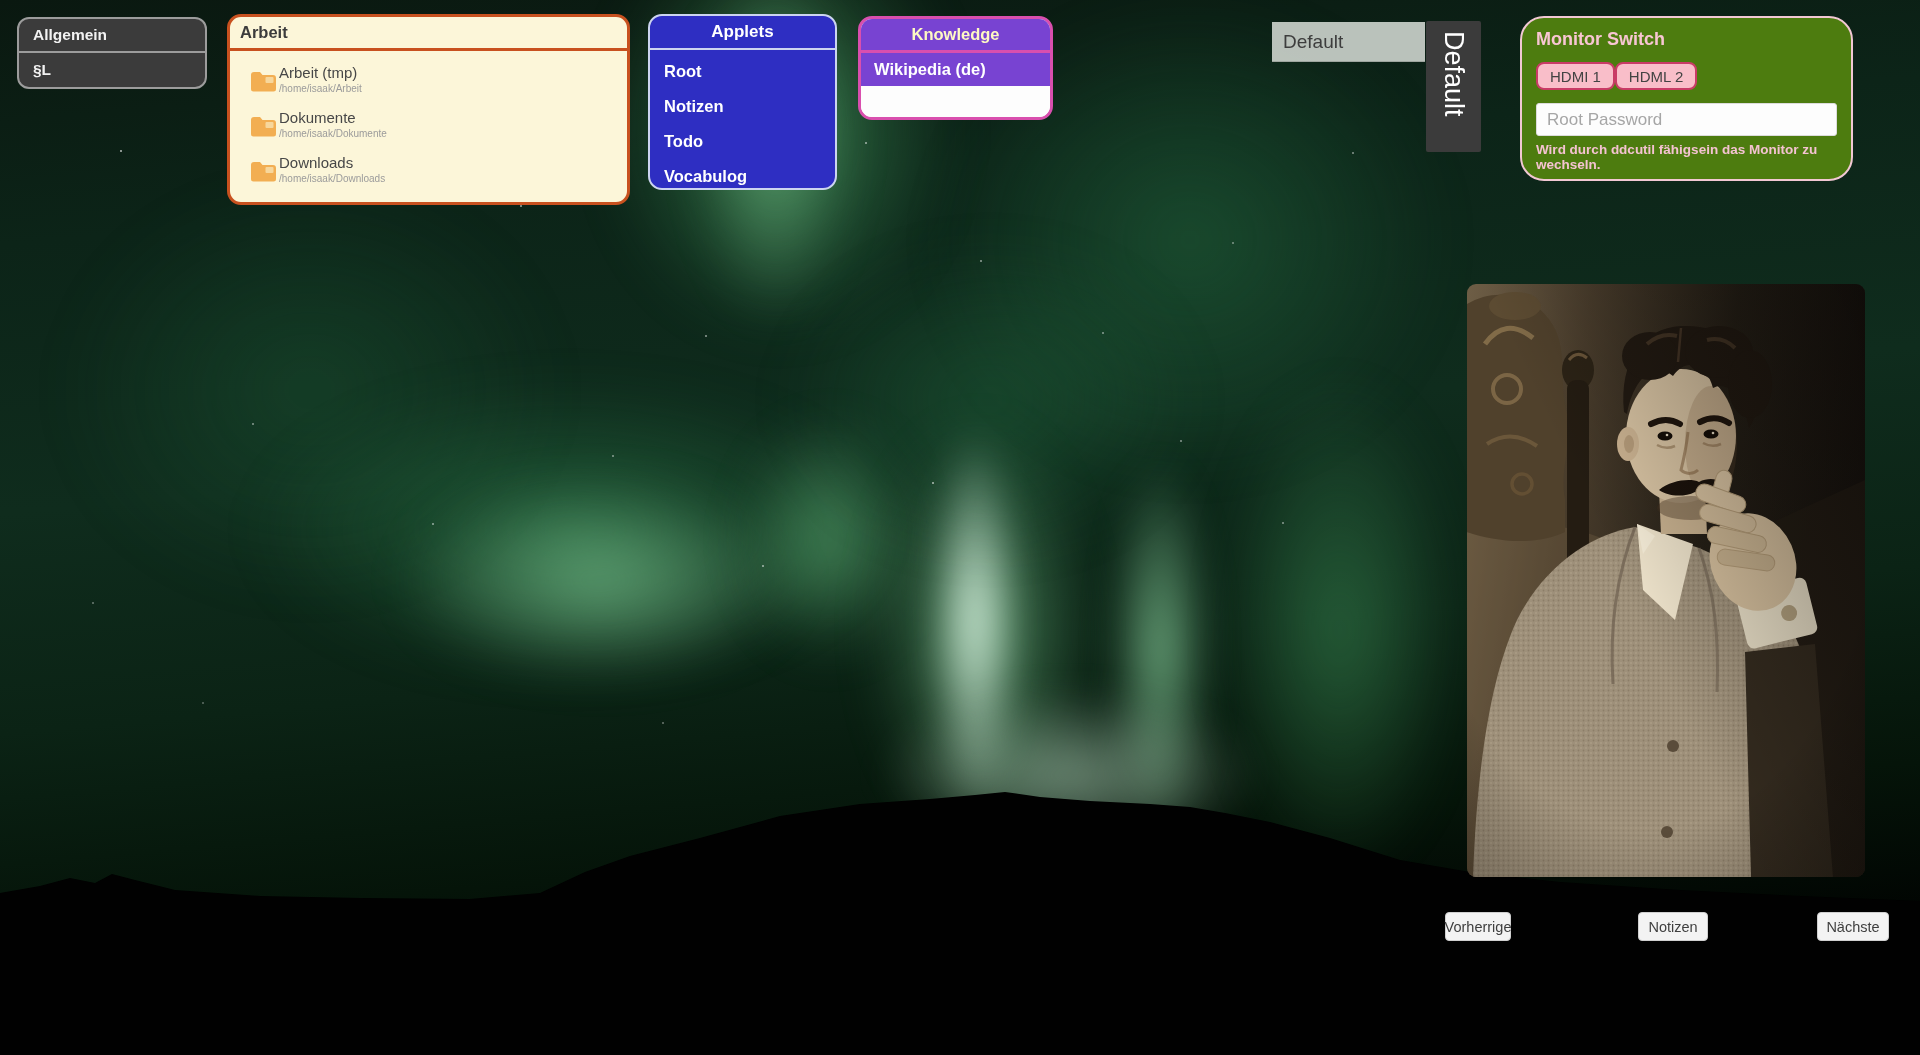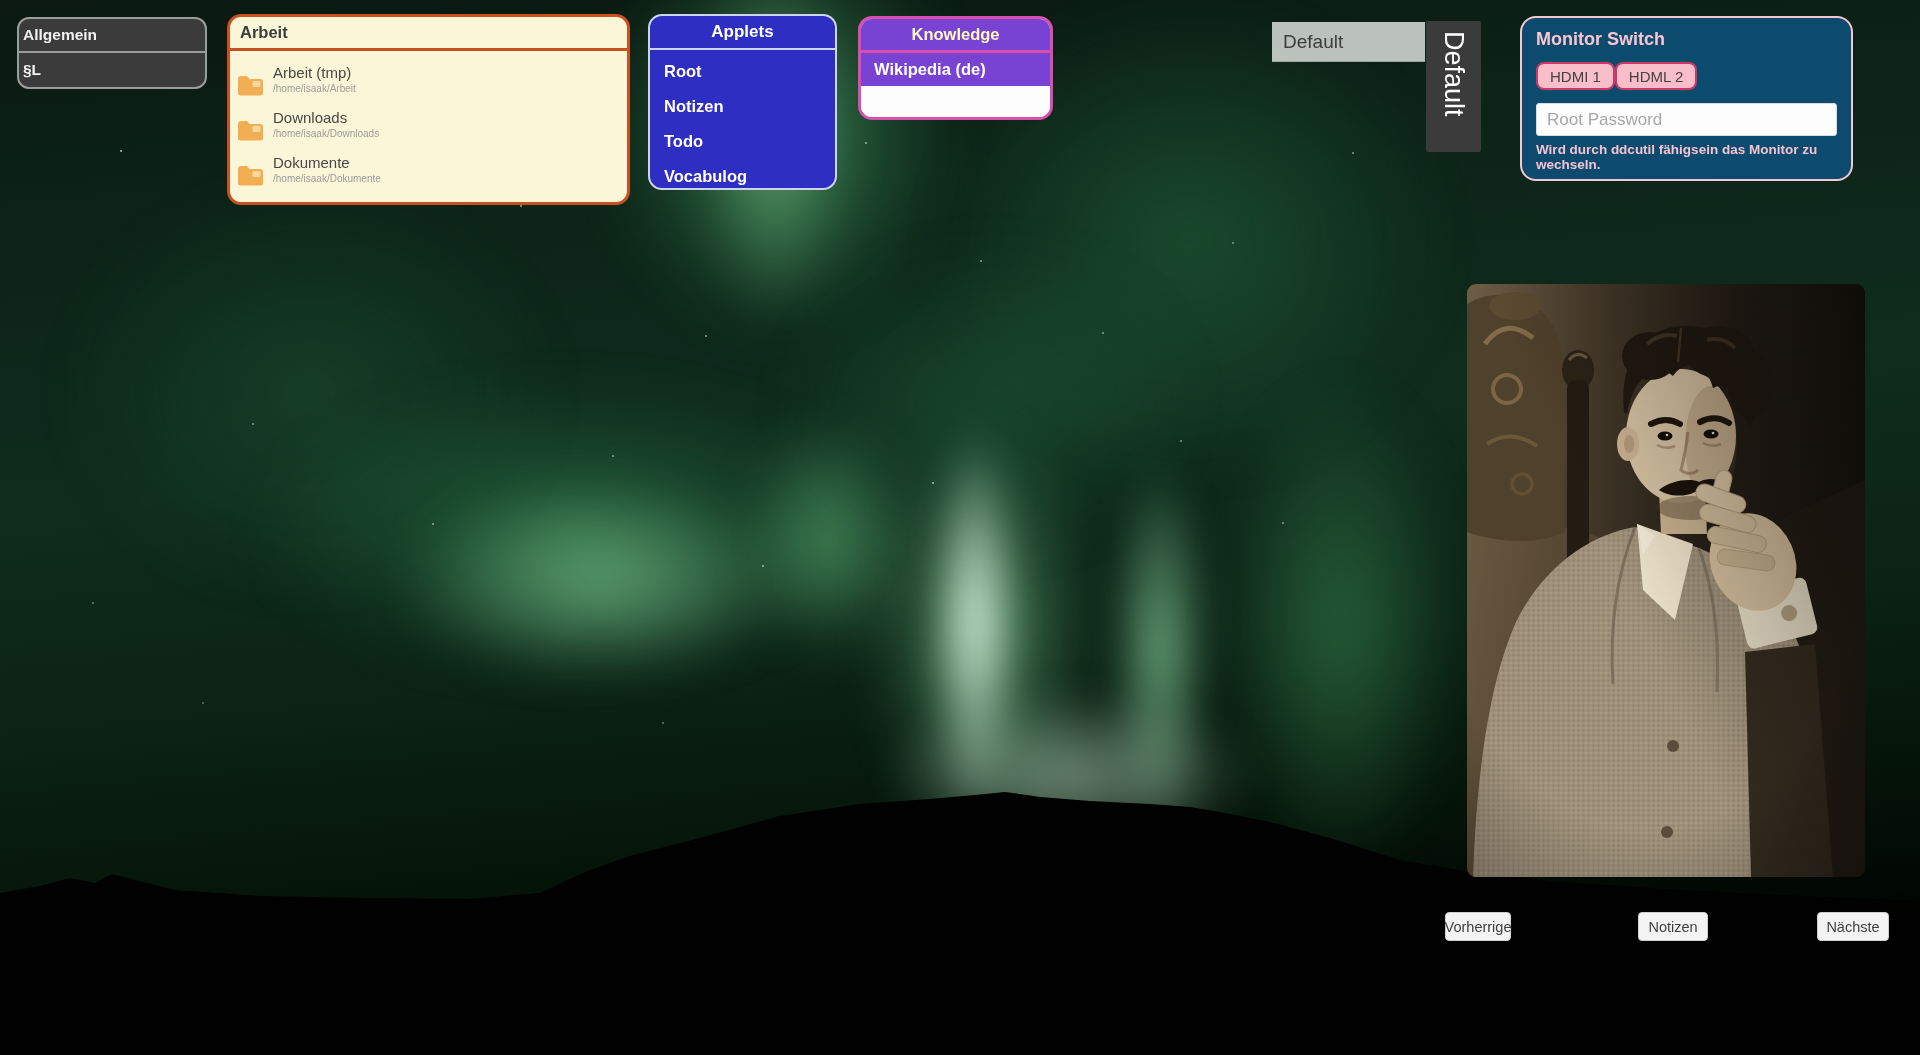--- a/index.html
+++ b/index.html
@@ -33,30 +33,30 @@
     1232px 242px rgba(255,255,255,.45),1352px 152px rgba(255,255,255,.5),92px 602px rgba(255,255,255,.4),
     202px 702px rgba(255,255,255,.35),1282px 522px rgba(255,255,255,.5),662px 722px rgba(255,255,255,.4),
     1430px 90px rgba(255,255,255,.45),560px 60px rgba(255,255,255,.5),980px 260px rgba(255,255,255,.55),
     1180px 440px rgba(255,255,255,.5);}
   .mountain{position:absolute;inset:0;pointer-events:none;}
   
   .abs{position:absolute;}
   
   #panel-allgemein{left:17px;top:17px;width:190px;height:72px;background:#3b3b3b;
     border:2px solid #9c9c9c;border-radius:12px;overflow:hidden;}
-  .dark-row{height:34px;display:flex;align-items:center;padding-left:4px;
+  .dark-row{height:34px;display:flex;align-items:center;padding-left:14px;
     color:#f2f2f2;font-size:15.5px;font-weight:600;}
   .dark-row.first{border-bottom:2px solid #9c9c9c;}
   
   #panel-arbeit{left:227px;top:14px;width:403px;height:191px;background:#fcf6d9;
     border:3px solid #c8511f;border-radius:14px;overflow:hidden;}
   .arb-header{height:34px;display:flex;align-items:center;padding:0 10px;
     font-size:16.5px;font-weight:700;color:#3c3c3c;border-bottom:3px solid #c8511f;}
   .arb-items{padding-top:5px;}
-  .folder-item{display:flex;align-items:flex-end;gap:9px;padding:7px 10px 5px 7px;}
+  .folder-item{display:flex;align-items:center;gap:2px;padding:7px 10px 5px 20px;}
   .folder-item .ficon{flex:0 0 27px;margin-top:3px;}
   .fi-name{font-size:15px;color:#474747;line-height:19px;}
   .fi-path{font-size:10px;color:#9b9b9b;line-height:14px;}
   
   #panel-applets{left:648px;top:14px;width:189px;height:176px;background:#2e2ec2;
     border:2px solid #ccd4f0;border-radius:14px;overflow:hidden;}
   .app-header{height:34px;display:flex;align-items:center;justify-content:center;
     font-size:17px;font-weight:700;color:#fff;border-bottom:2px solid #ccd4f0;}
   .applet-item{padding:7px 14px;font-size:16.5px;font-weight:600;color:#fff;line-height:21px;}
   
@@ -68,22 +68,22 @@
     font-size:16.5px;font-weight:600;color:#fff;}
   .k-footer{flex:1;background:#fdfdfd;}
   
   #default-box{left:1272px;top:22px;width:153px;height:40px;background:rgba(202,208,202,.92);
     color:#3d3d3d;font-size:19px;display:flex;align-items:center;padding-left:11px;
     box-shadow:inset 0 -1px rgba(0,0,0,.15);}
   #default-tab{left:1426px;top:21px;width:55px;height:131px;background:#3b3b3b;color:#fff;
     writing-mode:vertical-rl;font-size:27px;line-height:1;display:flex;align-items:center;
     padding-top:10px;border-radius:2px;}
   
-  #panel-monitor{left:1520px;top:16px;width:333px;height:165px;background:#0c4a6e;
-    border:2.5px solid #f2c8d3;border-radius:16px;padding:11px 14px 10px;}
+  #panel-monitor{left:1520px;top:16px;width:333px;height:165px;background:#4d7c0f;
+    border:2.5px solid #f2c8d3;border-radius:24px;padding:11px 14px 10px;}
   .m-title{font-size:18px;font-weight:700;color:#f8c6d3;}
   .m-buttons{display:flex;justify-content:flex-start;margin-top:12px;}
   .m-btn{background:#f9bec9;border:2px solid #c93b66;border-radius:8px;color:#434343;
     font-size:15px;height:28px;padding:0 12px;display:flex;align-items:center;cursor:pointer;
     font-family:"Liberation Sans",sans-serif;}
   .m-input{margin-top:13px;width:100%;height:33px;border:1px solid #dcdcdc;border-radius:3px;
     background:#fdfdfd;font-size:17px;padding:0 10px;color:#3c3c3c;
     font-family:"Liberation Sans",sans-serif;}
   .m-input::placeholder{color:#a6a6a6;}
   .m-note{margin-top:6px;font-size:13.5px;font-weight:600;color:#f4c3d1;}
@@ -147,32 +147,32 @@
           <div class="fi-name">Arbeit (tmp)</div>
           <div class="fi-path">/home/isaak/Arbeit</div>
         </div>
       </div>
       <div class="folder-item">
         <svg class="ficon" width="27" height="21" viewBox="0 0 27 21">
           <path d="M1 4 q0-3 3-3 h6 l2.5 3 H23 q3 0 3 3 v11 q0 2.5-2.5 2.5 h-20 Q1 20.5 1 18 Z" fill="#f2ae52"></path>
           <rect x="15.5" y="6" width="8" height="6" rx="1" fill="#f7d79c"></rect>
         </svg>
         <div>
-          <div class="fi-name">Downloads</div>
-          <div class="fi-path">/home/isaak/Downloads</div>
+          <div class="fi-name">Dokumente</div>
+          <div class="fi-path">/home/isaak/Dokumente</div>
         </div>
       </div>
       <div class="folder-item">
         <svg class="ficon" width="27" height="21" viewBox="0 0 27 21">
           <path d="M1 4 q0-3 3-3 h6 l2.5 3 H23 q3 0 3 3 v11 q0 2.5-2.5 2.5 h-20 Q1 20.5 1 18 Z" fill="#f2ae52"></path>
           <rect x="15.5" y="6" width="8" height="6" rx="1" fill="#f7d79c"></rect>
         </svg>
         <div>
-          <div class="fi-name">Dokumente</div>
-          <div class="fi-path">/home/isaak/Dokumente</div>
+          <div class="fi-name">Downloads</div>
+          <div class="fi-path">/home/isaak/Downloads</div>
         </div>
       </div>
     </div>
   </div>
 
   <div id="panel-applets" class="abs">
     <div class="app-header">
       <span>Applets</span>
     </div>
     <div style="padding-top:4px;">

